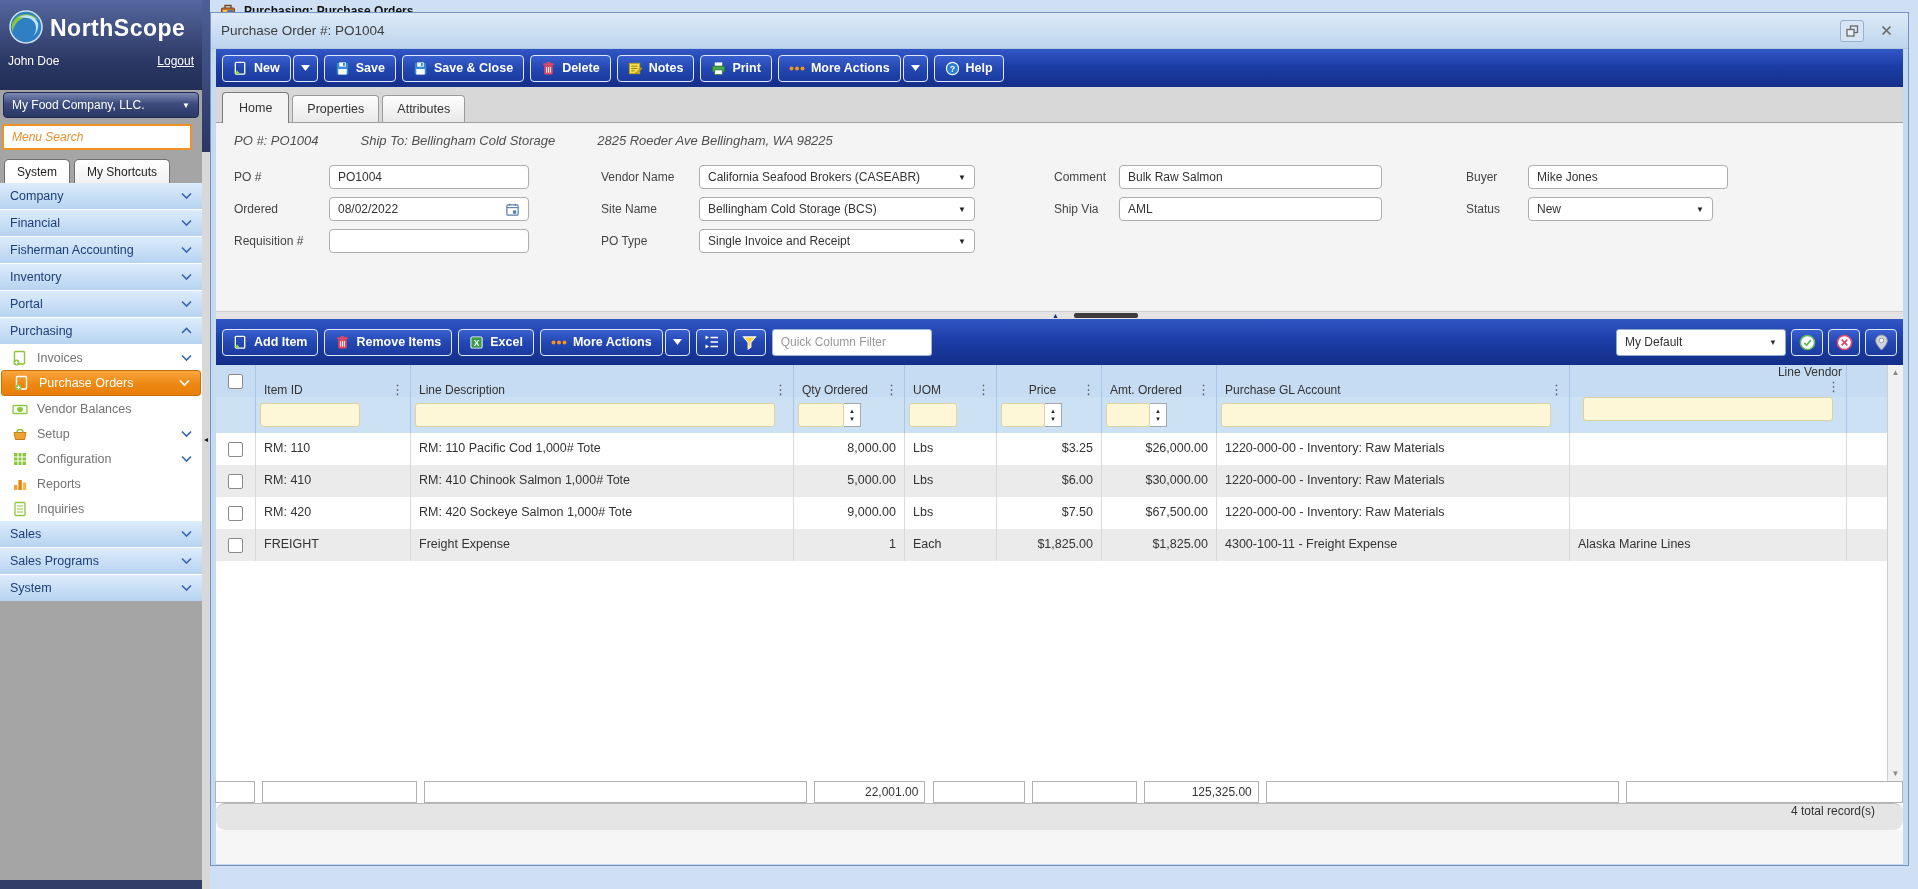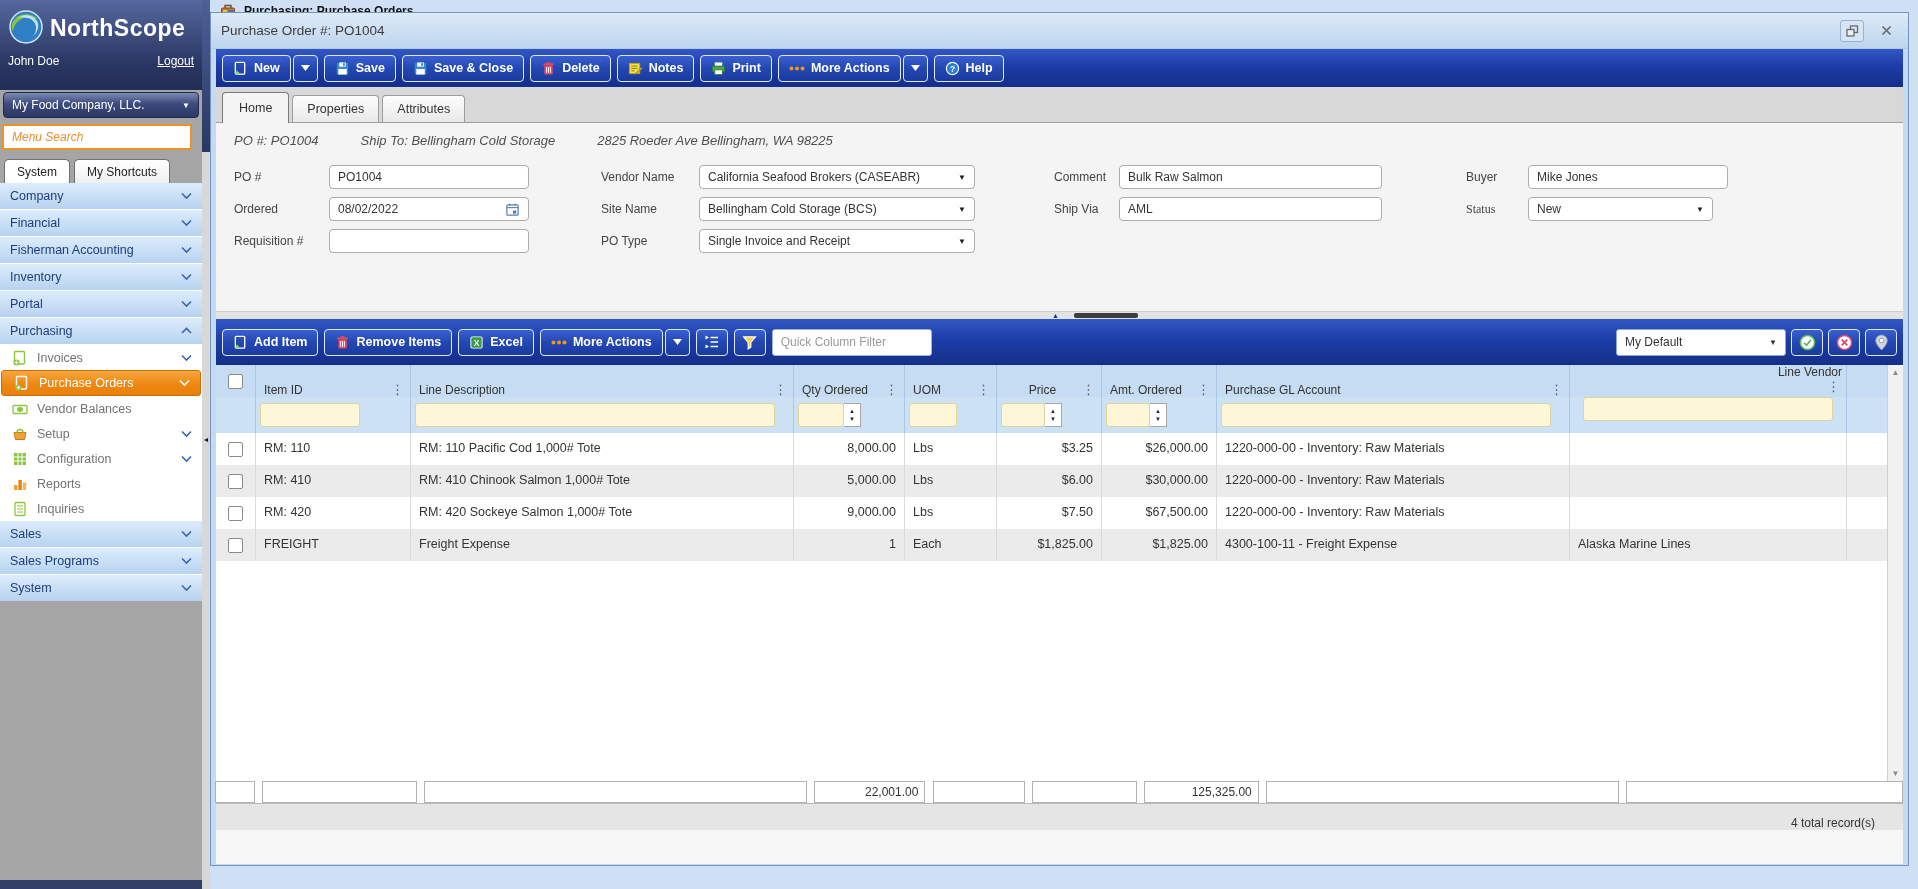--- a/index.html
+++ b/index.html
@@ -126,22 +126,22 @@
   .gc{box-sizing:border-box;height:32px;line-height:31px;padding:0 8px;border-right:1px solid #dadada;
       font-size:12.5px;color:#333;white-space:nowrap;overflow:hidden;}
   .gc.sel-cell,.gh.sel-cell,.gf.sel-cell{display:flex;align-items:center;justify-content:center;padding:0;}
   .num{text-align:right;}
   .g-scroll{position:absolute;top:0;right:0;width:16px;height:416px;background:#f1f1f1;border-left:1px solid #cfcfcf;
       display:flex;flex-direction:column;justify-content:space-between;align-items:center;box-sizing:border-box;}
   .g-scroll span{font-size:8px;color:#8a8a8a;padding:3px 0;cursor:pointer;}
   .g-totals{display:flex;height:22px;background:#fff;justify-content:space-between;}
   .gt{box-sizing:border-box;height:22px;line-height:20px;border:1px solid #b2b2b2;margin-left:-1px;
       background:#fff;font-size:12px;color:#333;padding:0 6px;white-space:nowrap;}
-  .g-footer{height:26px;background:#e5e5e5;border-top:1px solid #b9b9b9;display:flex;align-items:flex-end;
-      justify-content:flex-end;padding-right:28px;font-size:12px;color:#333;}
+  .g-footer{height:26px;background:#e5e5e5;border-top:1px solid #b9b9b9;display:flex;align-items:flex-start;
+      justify-content:flex-end;padding-right:28px;font-size:12px;color:#333;border-radius:9px;}
   .g-after{height:34px;background:#f6f6f6;}
 
   
   .w-sel{width:40px;} .w-item{width:155px;} .w-desc{width:383px;} .w-qty{width:111px;} .w-uom{width:92px;}
   .w-price{width:105px;} .w-amt{width:115px;} .w-gl{width:353px;} .w-ven{width:277px;flex-direction:column;} .w-last{flex:1;border-right:none;}
 </style>
 </head>
 <body>
 
 <div class="app">
@@ -511,21 +511,21 @@
             </div>
 
             <div class="fcol" style="left:1250px;">
               <div class="field-row">
                 <span class="f-label" style="width:62px;">Buyer</span>
                 <span class="ctl" style="width:200px;">
                   <input value="Mike Jones" style="">
                 </span>
               </div>
               <div class="field-row">
-                <span class="f-label" style="width:62px;font-family:Liberation Serif, serif;">Status</span>
+                <span class="f-label" style="width:62px;">Status</span>
                 <span class="ctl sel" style="width:185px;">
                   <span>New</span>
                   <span class="arrow">▼</span>
                 </span>
               </div>
             </div>
           </div>
         </div>
 
         <div class="h-split">

